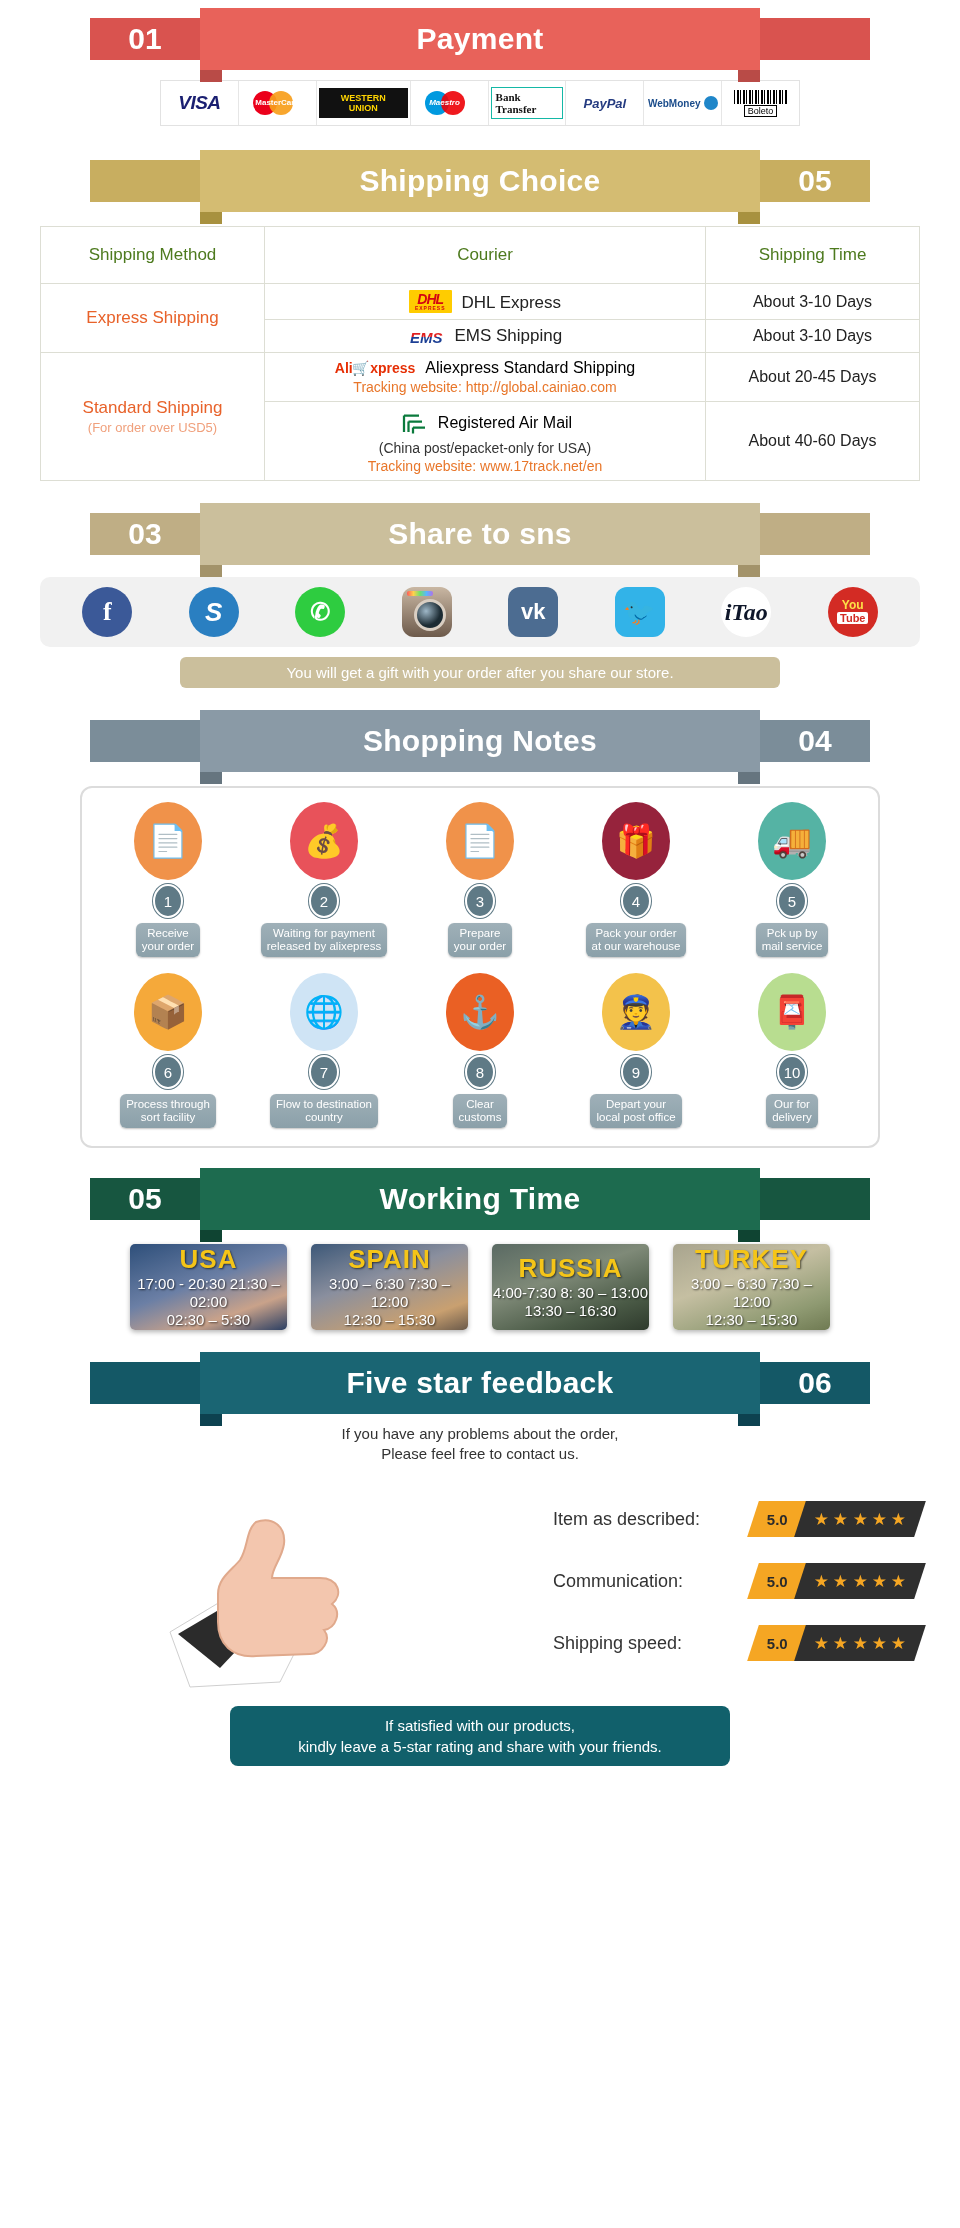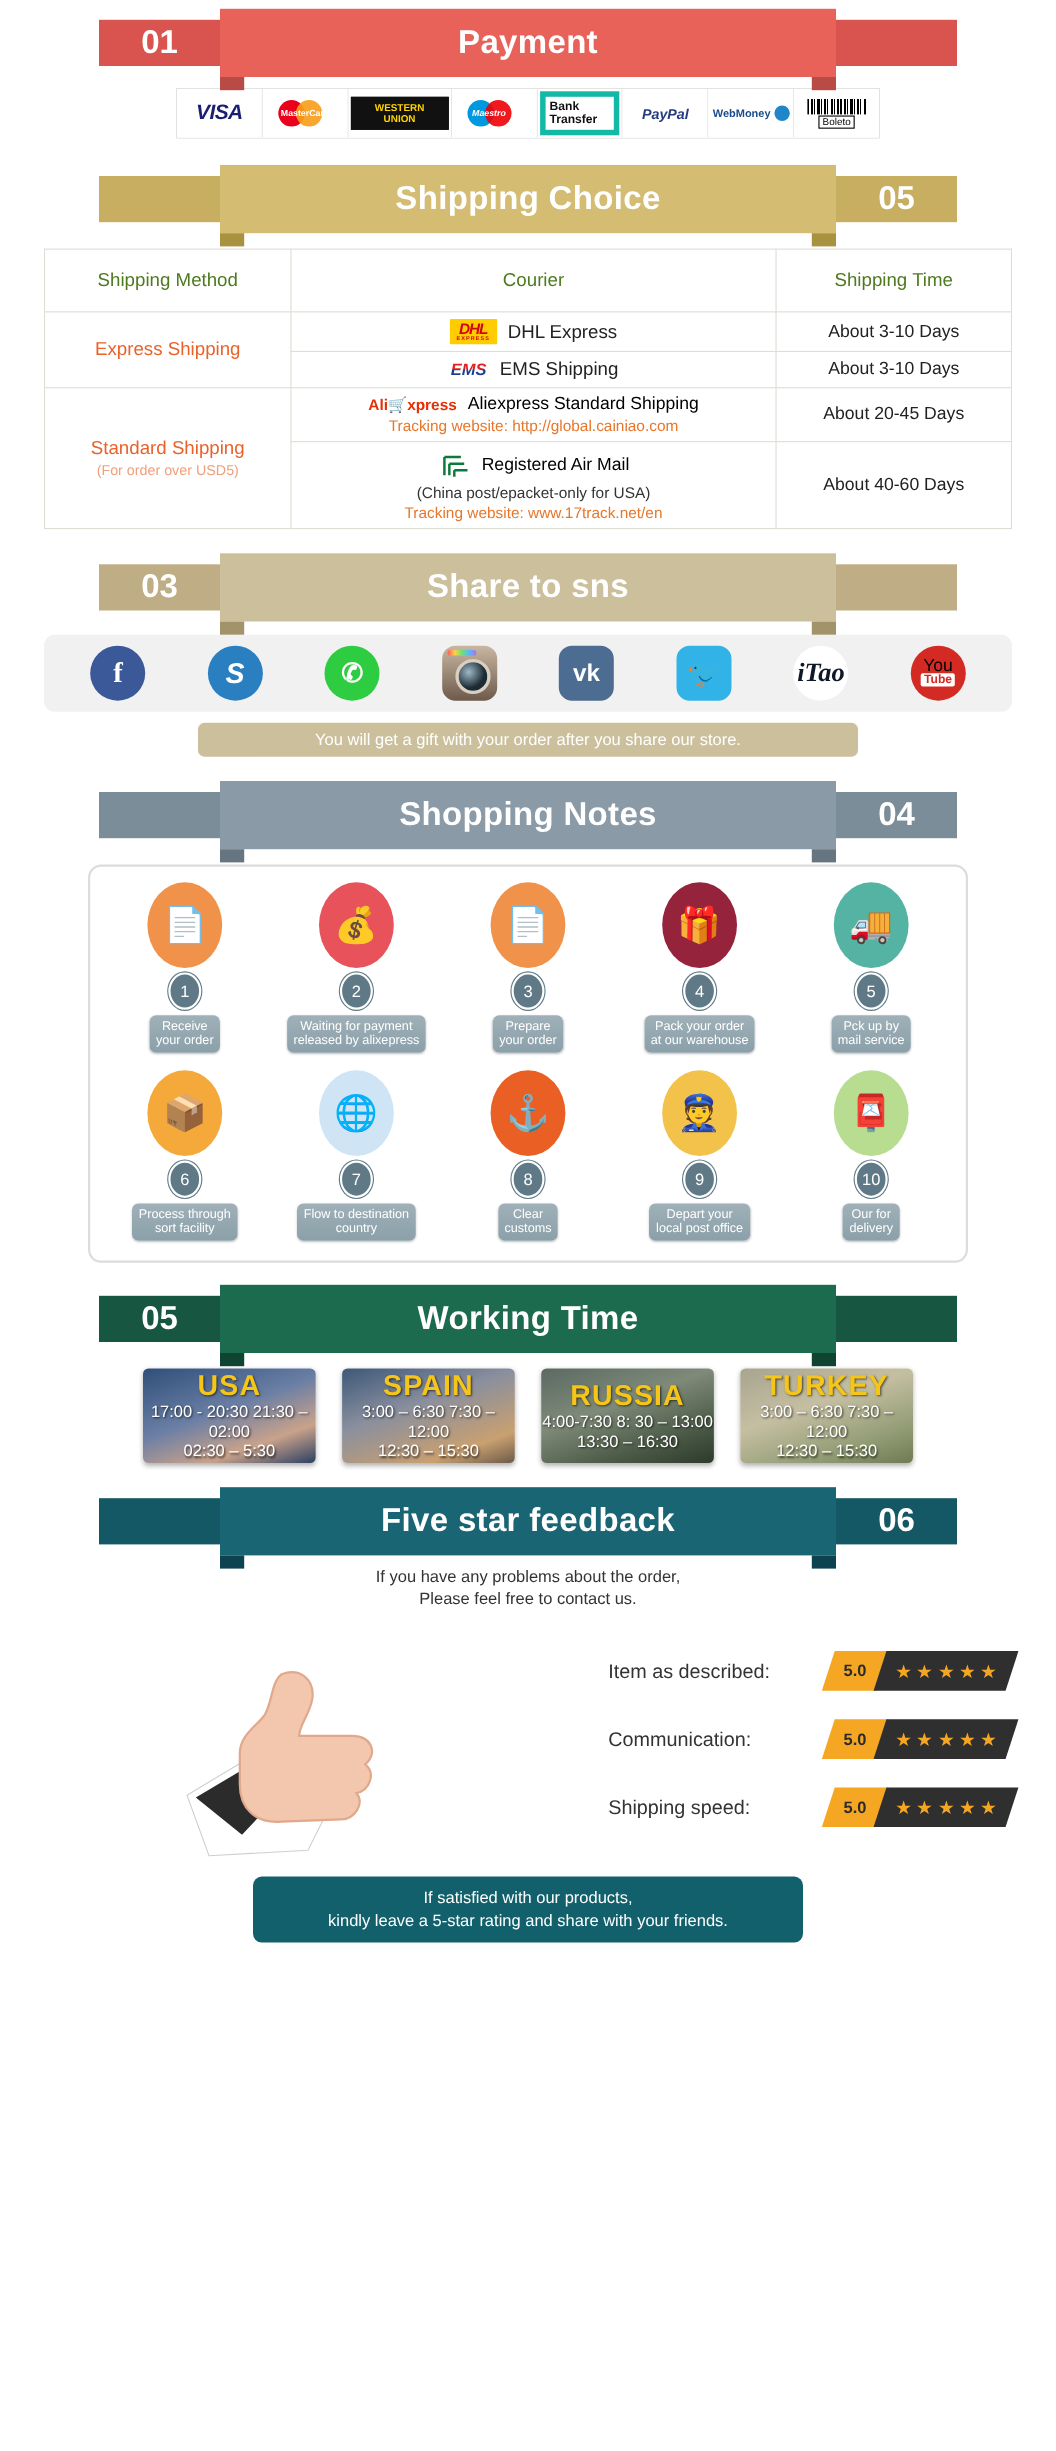--- a/index.html
+++ b/index.html
@@ -53,21 +53,21 @@
   .mc i.a{left:2px;background:#eb001b;}
   .mc i.b{left:18px;background:#f79e1b;opacity:.92;}
   .mc span{position:absolute;left:4px;top:9px;font-size:8px;color:#fff;font-weight:bold;z-index:3;}
   .wu{background:#111;color:#ffd400;font-weight:bold;font-size:9px;line-height:10px;
       text-align:center;padding:3px 20px;border:2px solid #111;}
   .maestro{position:relative;width:52px;height:28px;}
   .maestro i{position:absolute;top:2px;width:24px;height:24px;border-radius:50%;}
   .maestro i.a{left:2px;background:#0099df;}
   .maestro i.b{left:18px;background:#ed0006;opacity:.9;}
   .maestro span{position:absolute;left:6px;top:9px;font-size:8px;color:#fff;font-weight:bold;z-index:3;font-style:italic;}
-  .bank{font-weight:bold;font-size:11px;color:#111;border:5px solid #14b8a6;padding:3px 4px;}
+  .bank{font-weight:bold;font-size:11px;color:#111;border:1px solid #14b8a6;padding:3px 4px;font-family:Liberation Serif, serif;}
   .paypal{font-size:13px;font-weight:bold;color:#253b80;font-style:italic;}
   .webmoney{font-size:10px;color:#1a4c8b;font-weight:bold;display:flex;align-items:center;gap:3px;}
   .webmoney .dot{width:14px;height:14px;border-radius:50%;background:#1f86c9;}
   .boleto{display:flex;flex-direction:column;align-items:center;font-size:9px;color:#000;}
   .boleto .bars{
     height:14px;width:54px;
     background:repeating-linear-gradient(90deg,#000 0 1px,#fff 1px 3px,#000 3px 5px,#fff 5px 6px);
   }
   .boleto .lbl{border:1px solid #000;padding:0 3px;font-size:9px;margin-top:1px;}
 
@@ -77,21 +77,21 @@
     border:1px solid #d8d8cf;table-layout:fixed;background:#fff;
   }
   .ship-table td,.ship-table th{
     border:1px solid #ddded4;padding:6px 4px;vertical-align:middle;text-align:center;
   }
   .ship-table thead th{font-weight:normal;font-size:17px;color:#4d7a1e;height:44px;}
   .col-method{width:215px;}
   .col-time{width:205px;}
   .method{font-size:17px;color:#e8622a;line-height:1.25;}
   .method .sub{display:block;font-size:13px;color:#f0a07c;margin-top:2px;}
-  .courier{display:flex;align-items:center;justify-content:center;gap:10px;font-size:17px;color:#222;}
+  .courier{display:flex;align-items:flex-end;justify-content:center;gap:10px;font-size:17px;color:#222;}
   .courier-stack{display:flex;flex-direction:column;align-items:center;gap:2px;}
   .courier-line{display:flex;align-items:center;justify-content:center;gap:10px;}
   .time{font-size:16px;color:#222;}
   .track{font-size:14px;color:#e8762a;}
   .dhl-logo{background:#fc0;color:#d40511;font-style:italic;font-weight:bold;
     font-size:14px;padding:2px 6px;letter-spacing:-1px;line-height:1;border-radius:1px;}
   .dhl-logo small{display:block;font-size:5px;letter-spacing:1px;font-style:normal;text-align:center;}
   .ems-logo{color:#1c3f94;font-style:italic;font-weight:bold;font-size:15px;
     background:linear-gradient(#e02020 0 45%,#1c3f94 45% 100%);-webkit-background-clip:text;
     background-clip:text;color:transparent;padding:0 2px;}
@@ -113,21 +113,21 @@
   .sico.wa{background:#2ecc40;font-size:24px;}
   .sico.ig{border-radius:12px;background:linear-gradient(#c9b7a3,#6d5a4b);font-size:0;position:relative;}
   .sico.ig:after{content:"";position:absolute;left:12px;top:12px;width:26px;height:26px;border-radius:50%;
     background:radial-gradient(circle at 35% 35%,#9fb8c8,#1c2b33 60%);border:3px solid #d9cec2;}
   .sico.ig:before{content:"";position:absolute;left:5px;top:4px;width:26px;height:5px;border-radius:2px;
     background:linear-gradient(90deg,#ff5a5a,#ffd24d,#6ee06e,#5ab6ff,#b072e8);}
   .sico.vk{background:#4c6c91;border-radius:12px;font-size:22px;}
   .sico.tw{background:#32b3e8;border-radius:12px;font-size:26px;}
   .sico.itao{background:#fff;color:#0f172a;font-style:italic;font-size:24px;font-family:"Liberation Serif",serif;}
   .sico.yt{background:#d32b24;font-size:0;flex-direction:column;position:relative;}
-  .sico.yt .t{font-size:16px;color:#000000;font-weight:normal;line-height:11px;}
+  .sico.yt .t{font-size:12px;color:#fde047;font-weight:bold;line-height:11px;}
   .sico.yt .b{font-size:11px;color:#d32b24;background:#fff;border-radius:2px;padding:0 3px;line-height:12px;margin-top:1px;font-weight:bold;}
   .gift-note{
     width:600px;margin:10px auto 0;background:#cbbf9c;color:#fff;border-radius:6px;
     text-align:center;font-size:15px;padding:7px 0;
   }
 
   
   .notes-box{
     width:800px;margin:14px auto 0;border:2px solid #dcdcdc;border-radius:12px;
     padding:14px 8px 18px;box-sizing:border-box;background:#fff;

